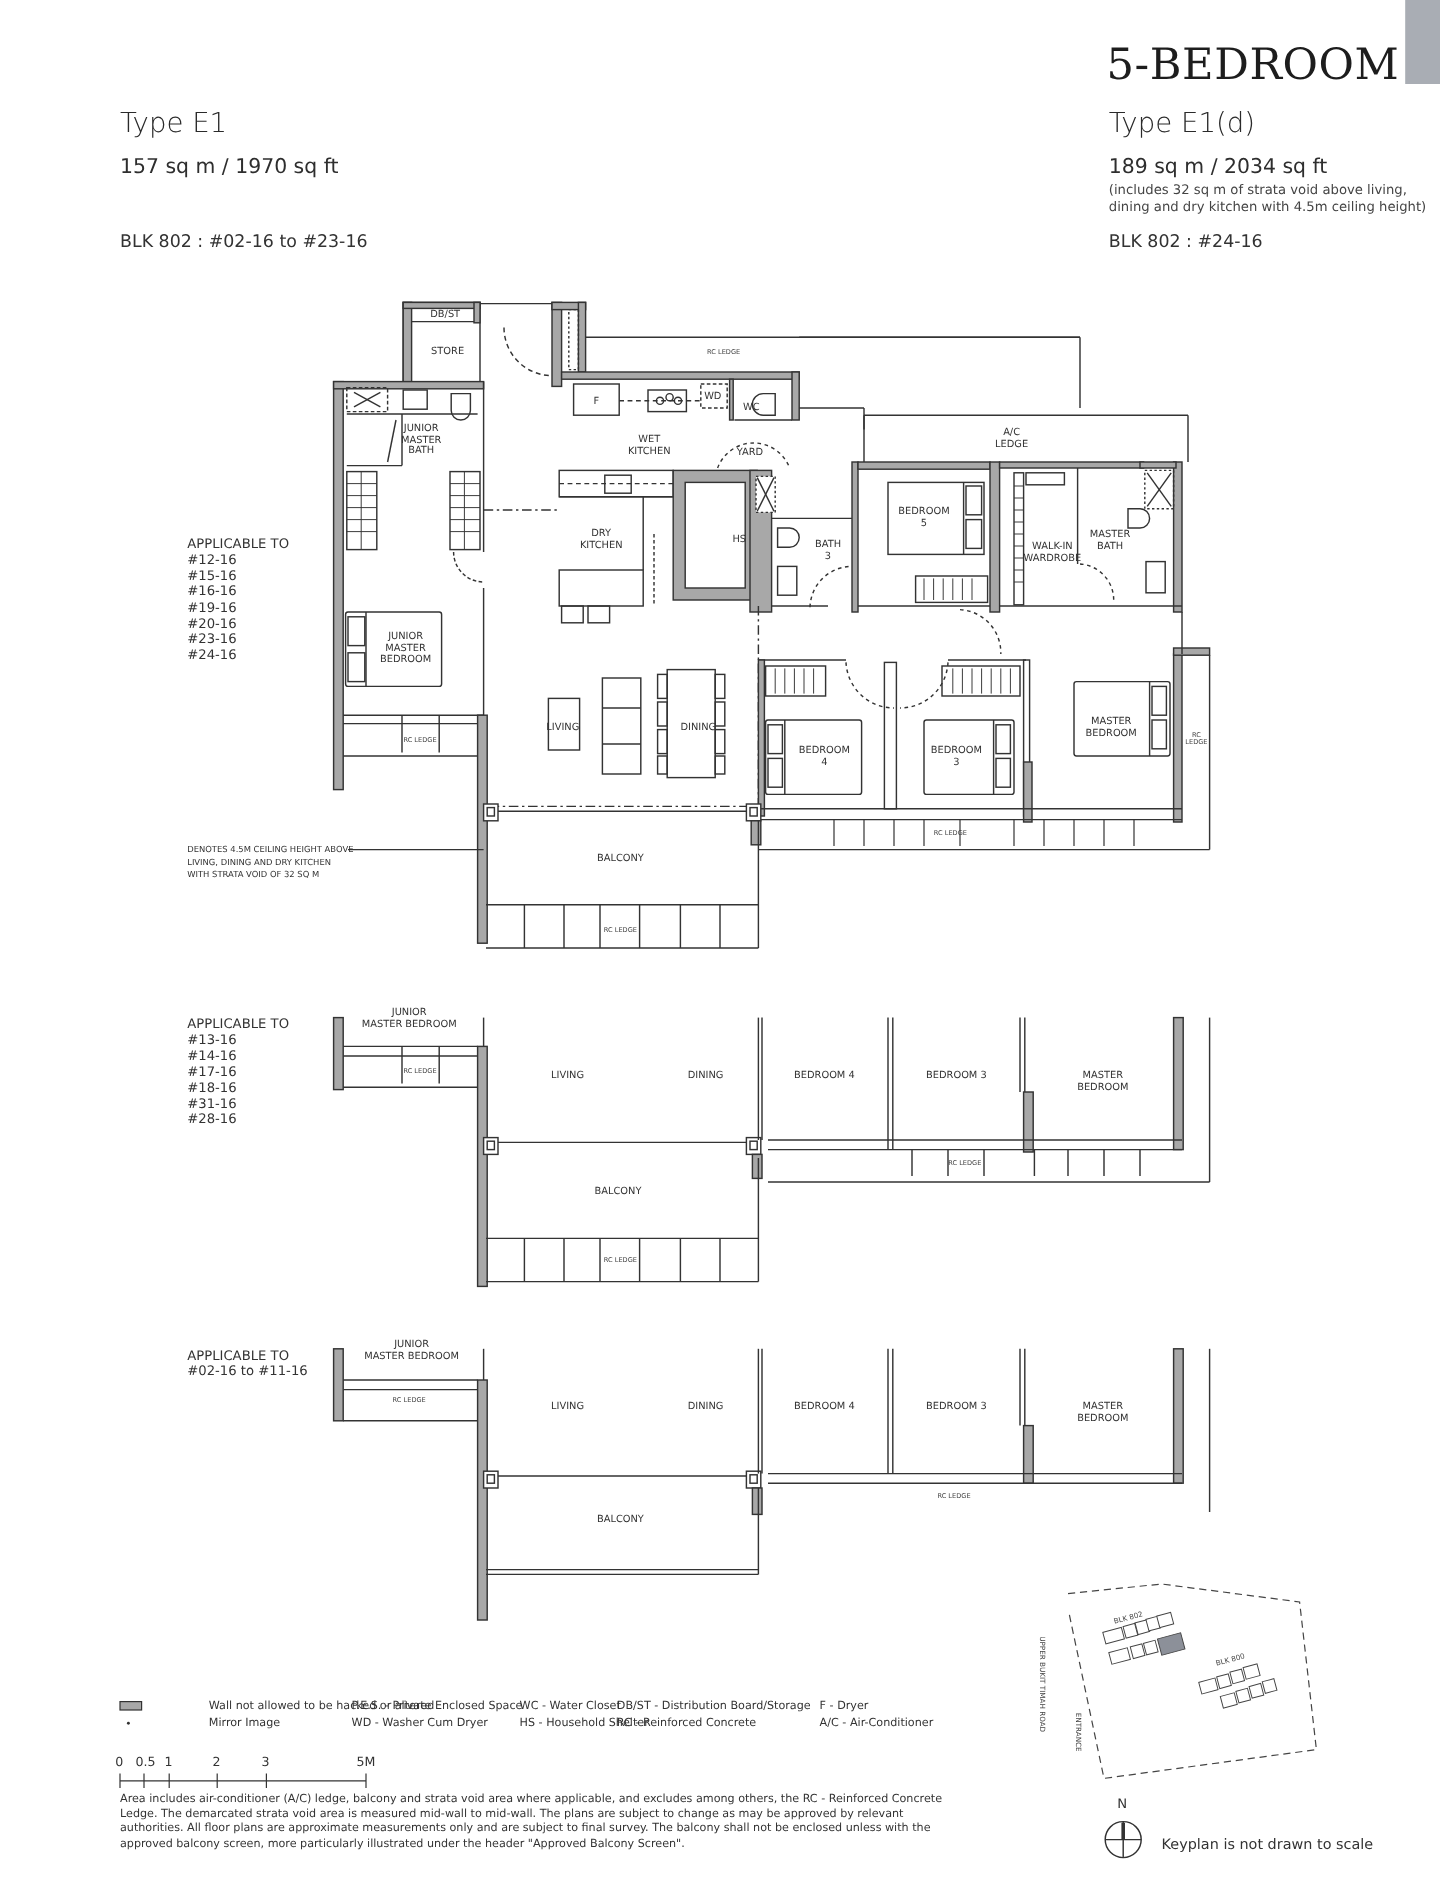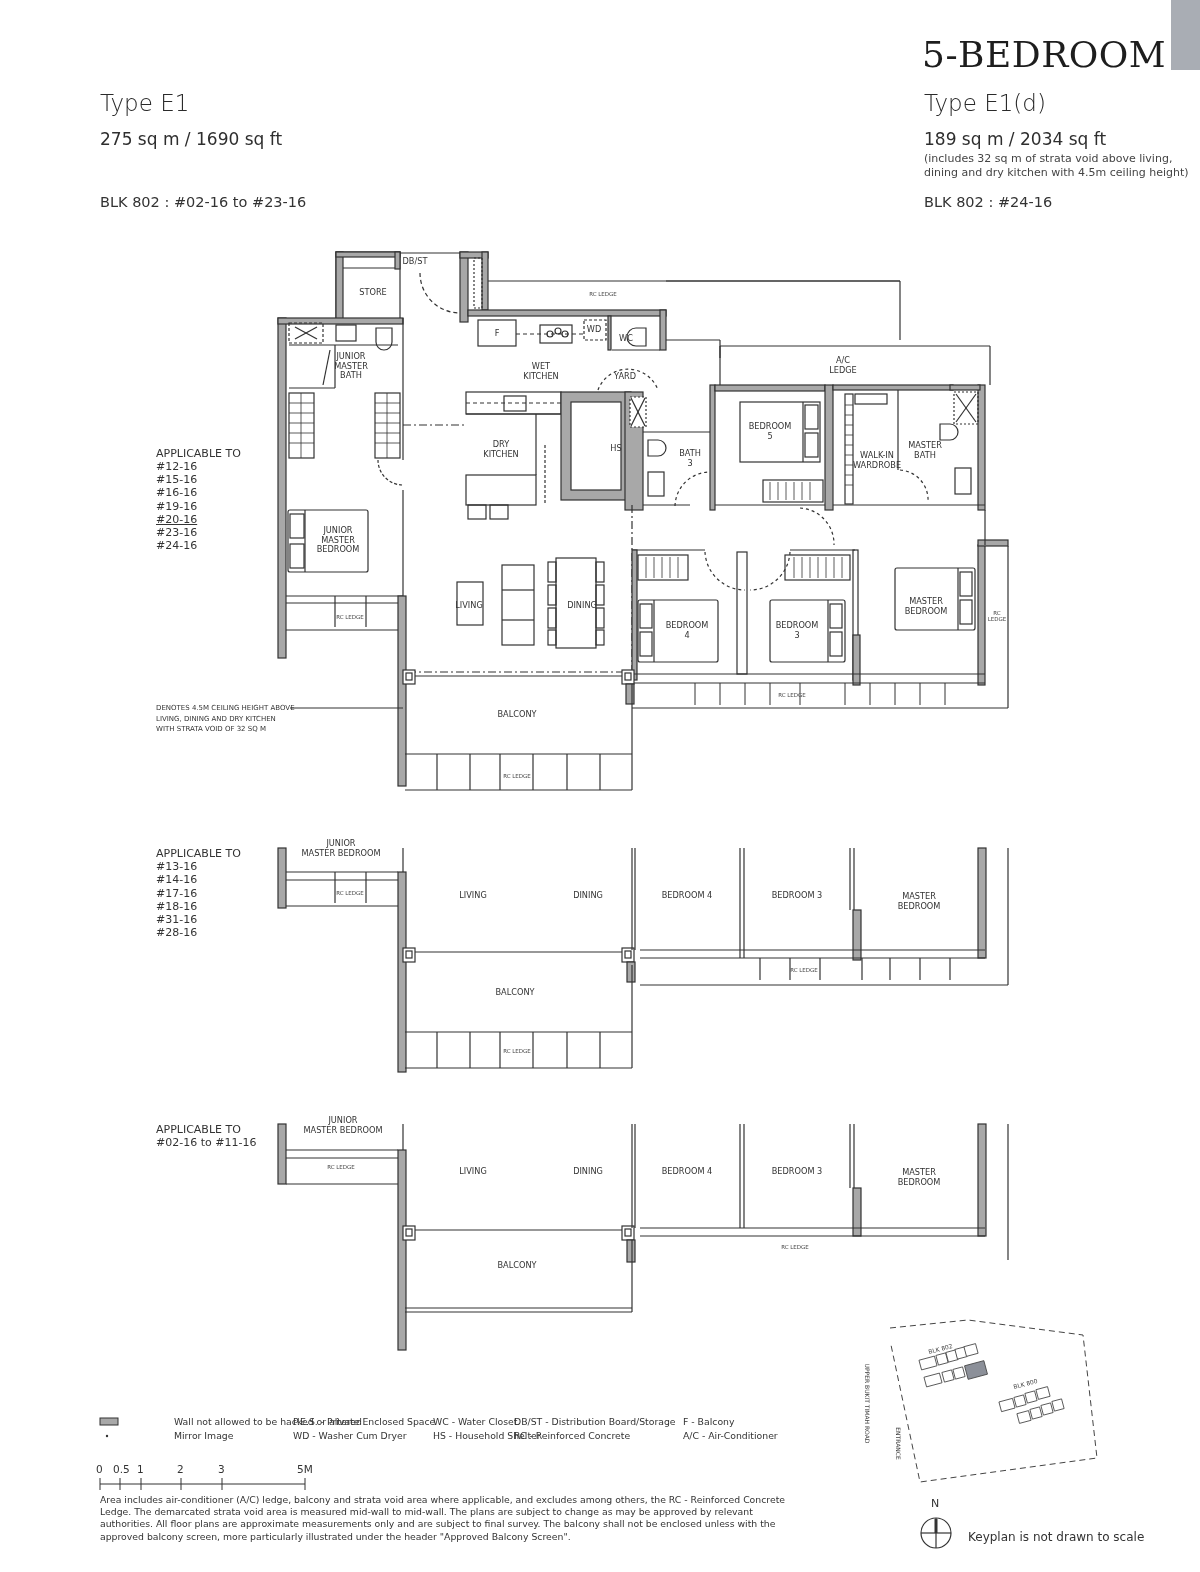--- a/index.html
+++ b/index.html
@@ -21,21 +21,21 @@
   svg { position:absolute; left:0; top:0; }
 </style>
 </head>
 <body>
 
 <div class="abs tab-marker"></div>
 
 <div class="abs bedroom-title">5-BEDROOM</div>
 
 <div class="abs type-title" style="left:100px;top:90px;">Type E1</div>
-<div class="abs area-text" style="left:100px;top:129px;">275 sq m / 1690 sq ft</div>
+<div class="abs area-text" style="left:100px;top:129px;">157 sq m / 1970 sq ft</div>
 <div class="abs blk-text" style="left:100px;top:194px;">BLK 802 : #02-16 to #23-16</div>
 
 <div class="abs type-title" style="left:924px;top:90px;">Type E1(d)</div>
 <div class="abs area-text" style="left:924px;top:129px;">189 sq m / 2034 sq ft</div>
 <div class="abs note-text" style="left:924px;top:152px;">(includes 32 sq m of strata void above living,</div>
 <div class="abs note-text" style="left:924px;top:166px;">dining and dry kitchen with 4.5m ceiling height)</div>
 <div class="abs blk-text" style="left:924px;top:194px;">BLK 802 : #24-16</div>
 
 <svg width="1200" height="1572">
   <g fill="none" stroke="#333" stroke-width="1.2">
@@ -412,25 +412,25 @@
     <line x1="936" y1="1518" x2="936" y2="1548"></line>
     <line x1="936" y1="1519" x2="936" y2="1533" stroke-width="3"></line>
   </g>
 </svg>
 
 <div class="abs applicable" style="left:156px;top:447px;">APPLICABLE TO</div>
 <div class="abs applicable" style="left:156px;top:460px;">#12-16</div>
 <div class="abs applicable" style="left:156px;top:473px;">#15-16</div>
 <div class="abs applicable" style="left:156px;top:486px;">#16-16</div>
 <div class="abs applicable" style="left:156px;top:500px;">#19-16</div>
-<div class="abs applicable" style="left:156px;top:513px;text-decoration:underline;">#20-16</div>
+<div class="abs applicable" style="left:156px;top:513px;">#20-16</div>
 <div class="abs applicable" style="left:156px;top:526px;">#23-16</div>
 <div class="abs applicable" style="left:156px;top:539px;">#24-16</div>
 
-<div class="abs plan-label" style="left:395px;top:262px;padding-left:40px;">DB/ST</div>
+<div class="abs plan-label" style="left:351px;top:262px;padding-left:40px;">DB/ST</div>
 <div class="abs plan-label" style="left:373px;top:293px;">STORE</div>
 <div class="abs tiny-label" style="left:603px;top:294px;">RC LEDGE</div>
 <div class="abs plan-label" style="left:497px;top:334px;">F</div>
 <div class="abs plan-label" style="left:594px;top:330px;">WD</div>
 <div class="abs plan-label" style="left:626px;top:339px;">WC</div>
 <div class="abs plan-label" style="left:351px;top:366px;">
   <div>JUNIOR</div>
   <div>MASTER</div>
   <div>BATH</div>
 </div>
@@ -552,21 +552,21 @@
 </div>
 <div class="abs legend-text" style="left:433px;top:1415px;">
   <div>WC - Water Closet</div>
   <div>HS - Household Shelter</div>
 </div>
 <div class="abs legend-text" style="left:514px;top:1415px;">
   <div>DB/ST - Distribution Board/Storage</div>
   <div>RC - Reinforced Concrete</div>
 </div>
 <div class="abs legend-text" style="left:683px;top:1415px;">
-  <div>F - Balcony</div>
+  <div>F - Dryer</div>
   <div>A/C - Air-Conditioner</div>
 </div>
 
 <div class="abs scale-label" style="left:96px;top:1463px;">0</div>
 <div class="abs scale-label" style="left:113px;top:1463px;text-align:right;">0.5</div>
 <div class="abs scale-label" style="left:137px;top:1463px;">1</div>
 <div class="abs scale-label" style="left:177px;top:1463px;">2</div>
 <div class="abs scale-label" style="left:218px;top:1463px;">3</div>
 <div class="abs scale-label" style="left:297px;top:1463px;">5M</div>
 

